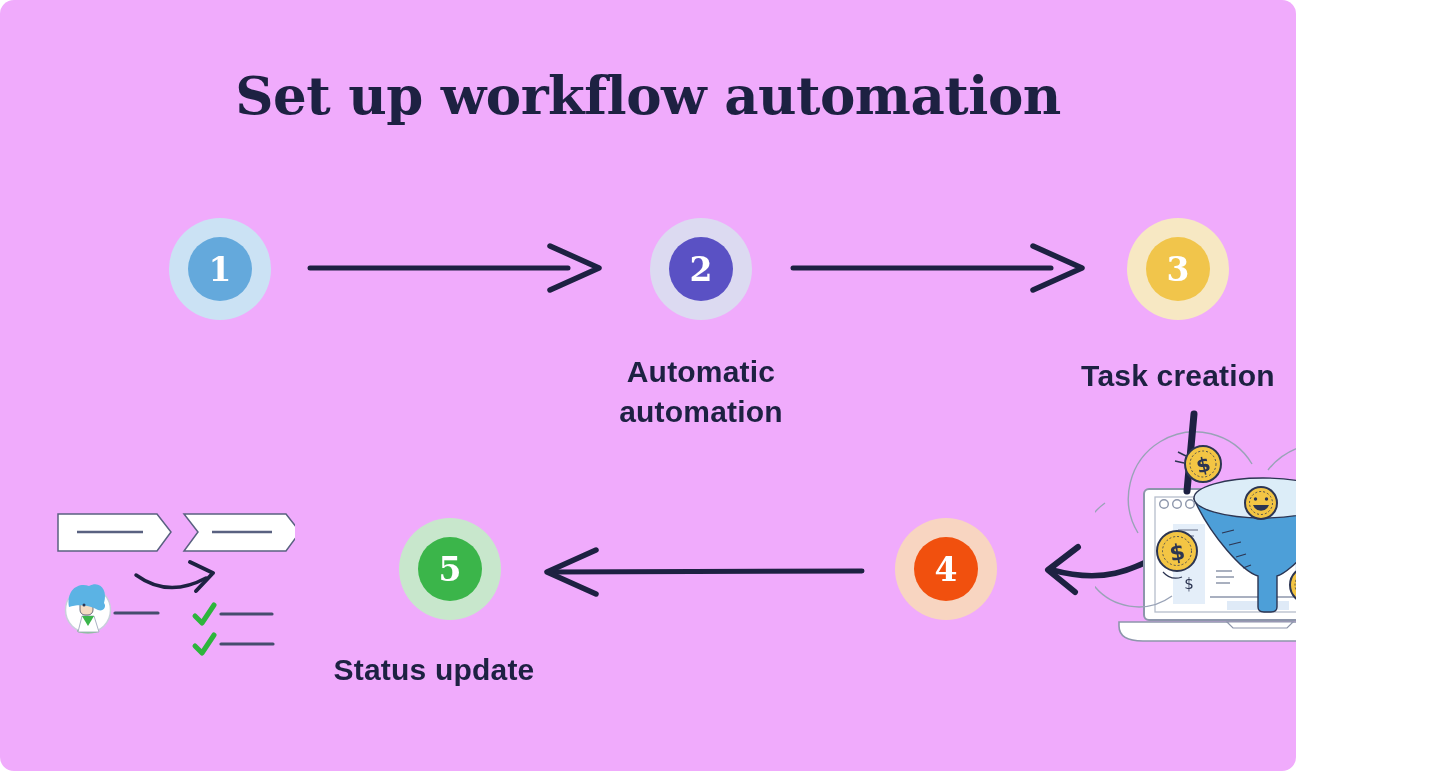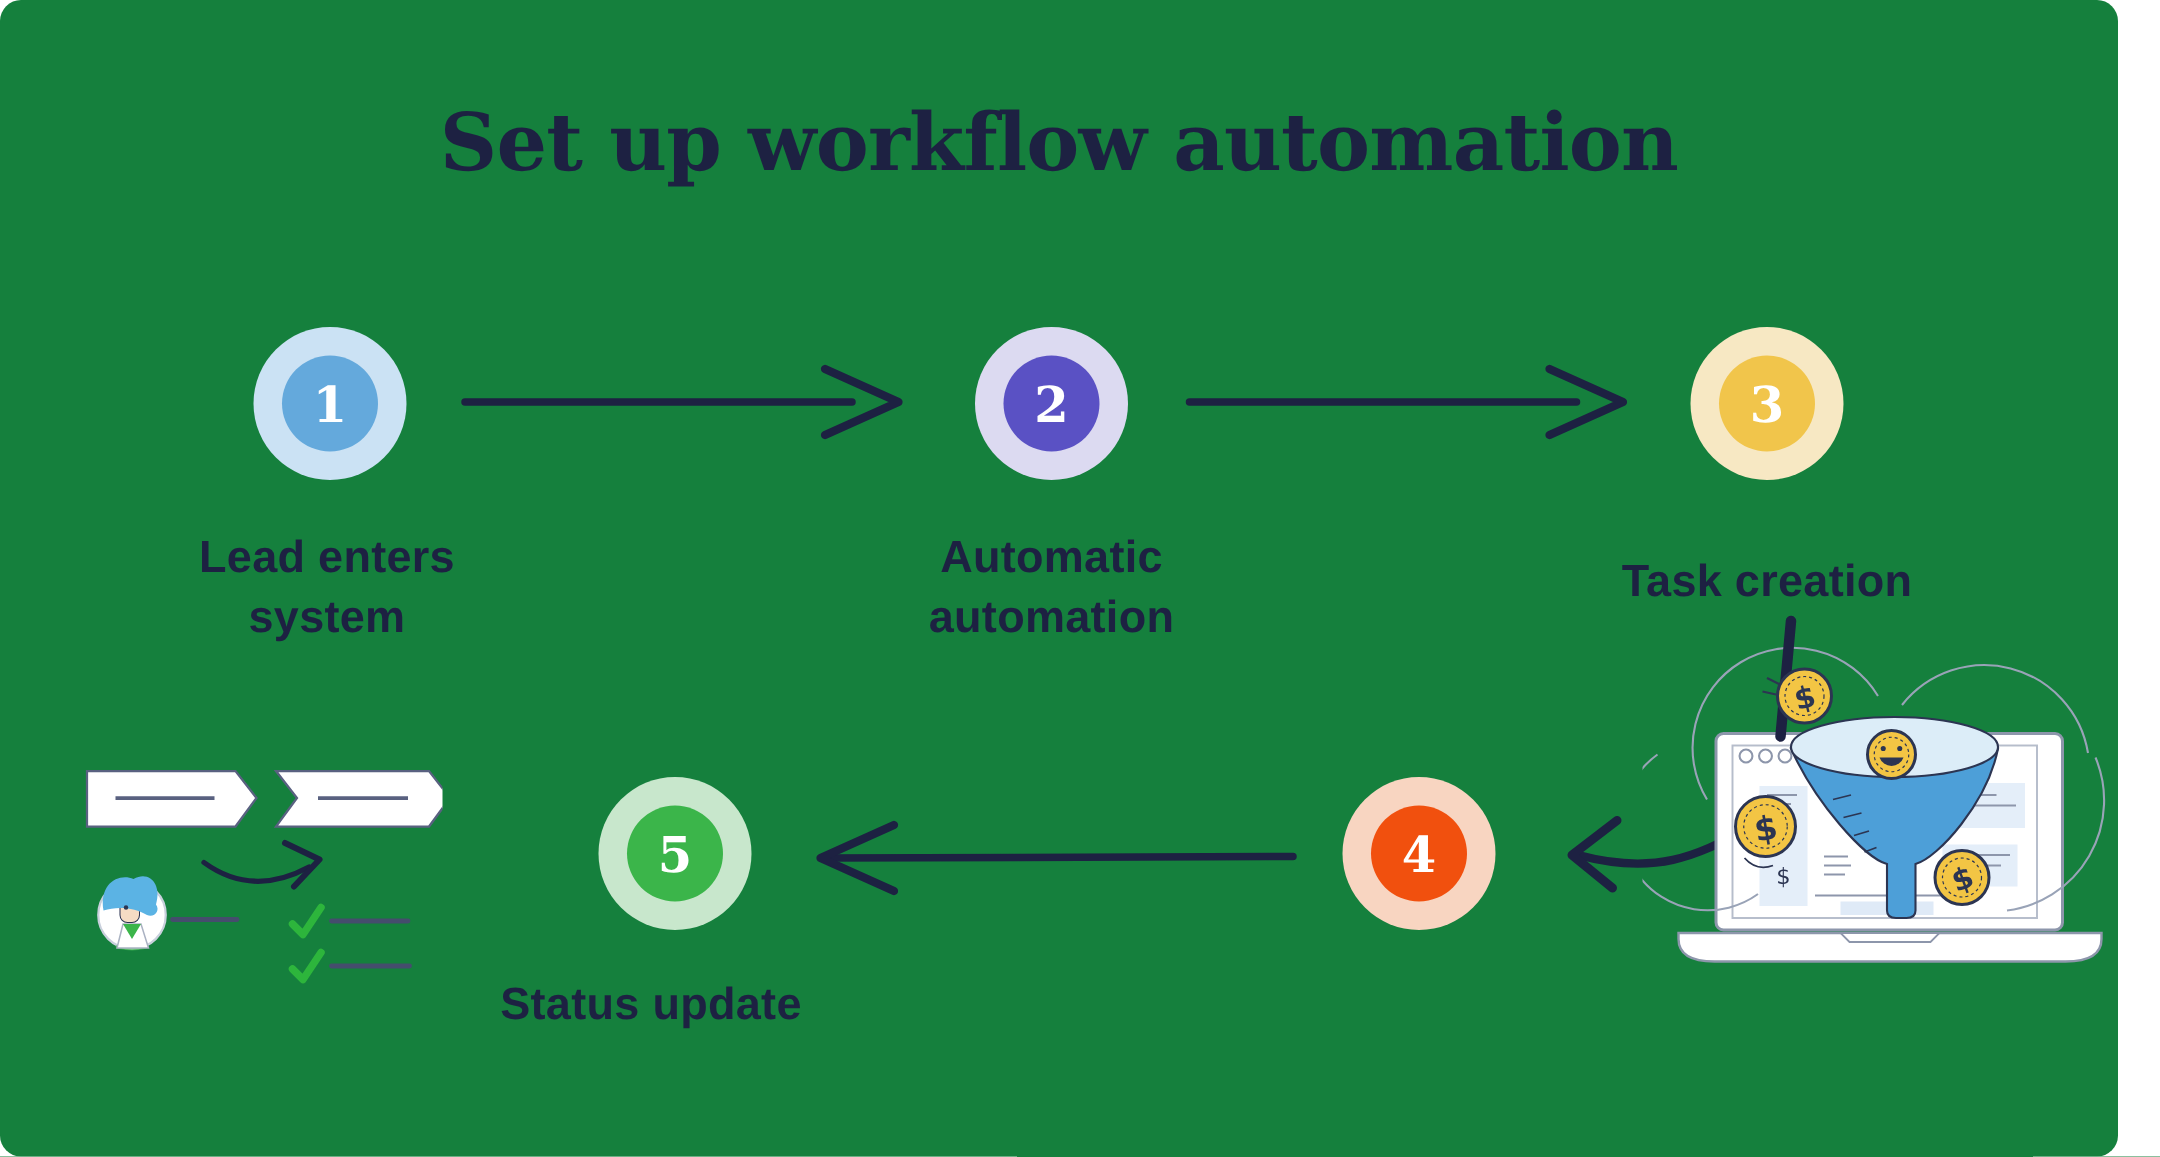--- a/index.html
+++ b/index.html
@@ -1,19 +1,19 @@
 <!DOCTYPE html>
 <html><head>
 <meta charset="utf-8">
 <style>
   * { margin:0; padding:0; box-sizing:border-box; }
   body { background:#ffffff; font-family:"Liberation Sans","DejaVu Sans",sans-serif; }
   .canvas {
-    position:relative; width:1412px; height:771px;
-    background:#15803d; border-radius:14px; overflow:hidden;
+    position:relative; width:1296px; height:771px;
+    background:#f0abfc; border-radius:14px; overflow:hidden;
   }
   .title {
     position:absolute; top:64px; left:0; width:100%;
     text-align:center; font-family:"DejaVu Serif",serif;
     font-weight:700; font-size:53px; color:#1d2142; letter-spacing:-0.5px;
   }
   .step-ring {
     position:absolute; width:102px; height:102px; border-radius:50%;
     display:flex; align-items:center; justify-content:center;
   }
@@ -31,21 +31,21 @@
     color:#1d2142; white-space:pre-line; letter-spacing:0.2px;
   }
   .arrow-svg, .illustration-svg { position:absolute; }
   #step1-ring { left:169px; top:218px; }
   #step2-ring { left:650px; top:218px; }
   #step3-ring { left:1127px; top:218px; }
   #step4-ring { left:895px; top:518px; }
   #step5-ring { left:399px; top:518px; }
   #step1-label { left:58px;  top:352px; }
   #step2-label { left:541px; top:352px; }
-  #step3-label { left:1018px; top:368px; }
+  #step3-label { left:1018px; top:356px; }
   #step4-label { left:786px; top:655px; }
   #step5-label { left:274px; top:650px; }
   #arrow-1-2 { left:306px; top:241px; }
   #arrow-2-3 { left:789px; top:241px; }
   #arrow-4-5 { left:538px; top:545px; }
   #arrow-funnel-4 { left:1032px; top:534px; }
   #funnel-illustration { left:1095px; top:398px; }
   #checklist-illustration { left:40px; top:498px; }
 </style>
 </head>
@@ -53,22 +53,20 @@
 
 <div class="canvas">
 
   <h1 class="title" style="color: rgb(29, 33, 66);">Set up workflow automation</h1>
 
   <div class="step-ring" id="step1-ring" style="background: rgb(203, 226, 244);">
     <div class="step-circle" style="background: rgb(100, 169, 220);">
       <span class="step-number">1</span>
     </div>
   </div>
-  <div class="step-label" id="step1-label">Lead enters
-system</div>
 
   <div class="step-ring" id="step2-ring" style="background: rgb(220, 218, 241);">
     <div class="step-circle" style="background: rgb(90, 81, 196);">
       <span class="step-number">2</span>
     </div>
   </div>
   <div class="step-label" id="step2-label">Automatic
 automation</div>
 
   <div class="step-ring" id="step3-ring" style="background: rgb(247, 232, 195);">

